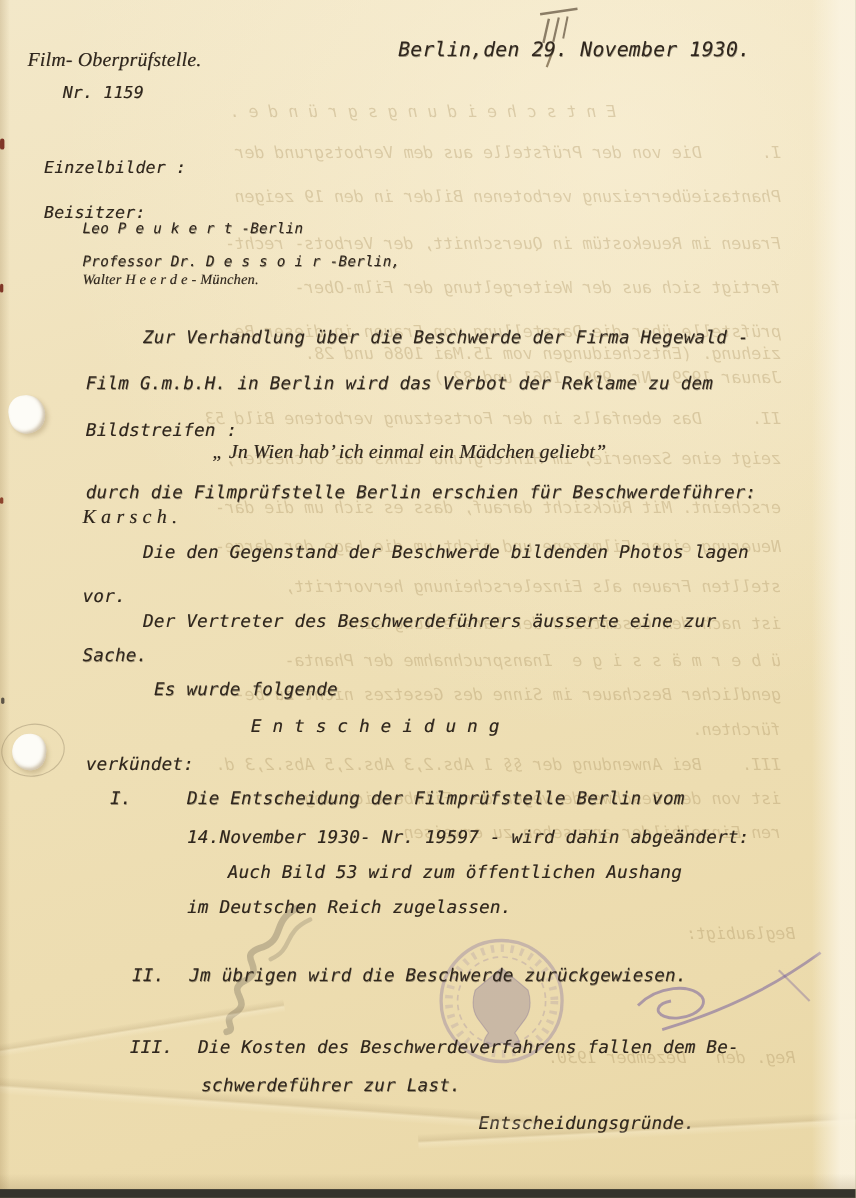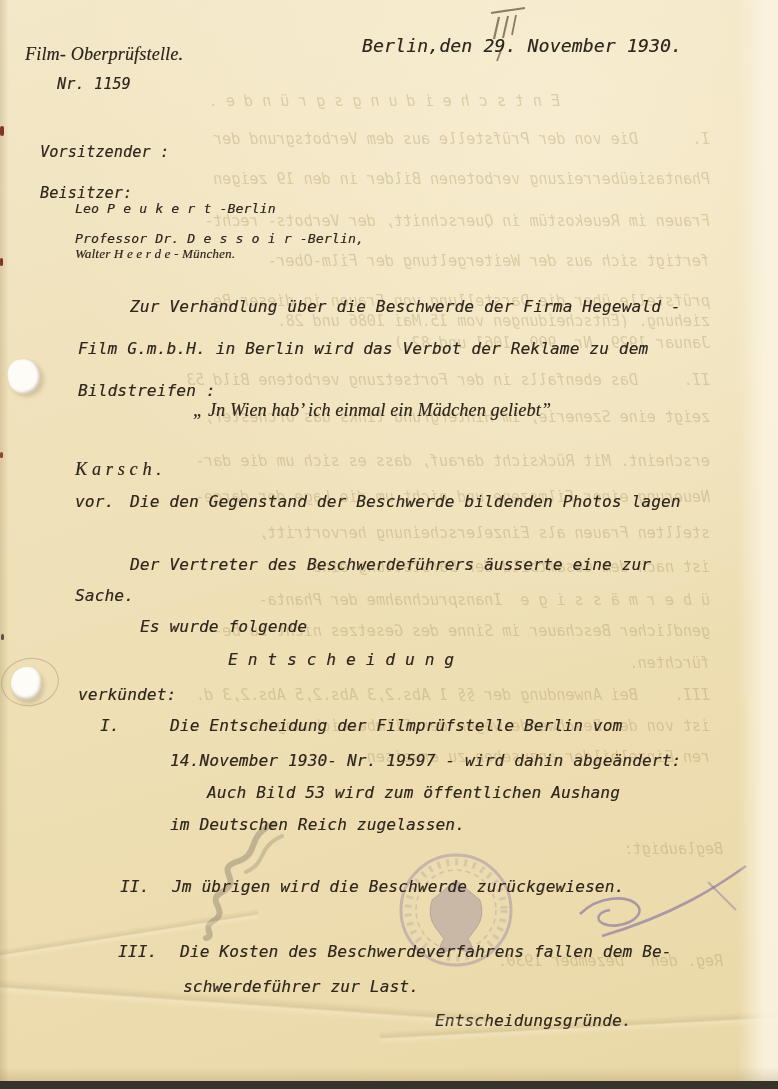--- a/index.html
+++ b/index.html
@@ -104,35 +104,36 @@
     <path d="M12 14 L7 36" stroke="#8b7d66" stroke-width="2.2" fill="none"></path>
     <path d="M21 13 L16 35" stroke="#8b7d66" stroke-width="2" fill="none"></path>
     <path d="M29 12 L25 32" stroke="#8b7d66" stroke-width="1.8" fill="none"></path>
     <path d="M16 42 L10 58" stroke="#968567" stroke-width="2" fill="none"></path>
   </svg>
 
   <div class="t sz14" style="left:25px;top:44px;">Film- Oberprüfstelle.</div>
   <div class="t sz18" style="left:362px;top:35px;">Berlin,den 29. November 1930.</div>
   <div class="t sz15" style="left:57px;top:75px;">Nr. 1159</div>
 
-  <div class="t sz15" style="left:40px;top:143px;">Vorsitzender :</div>
+  <div class="t sz15" style="left:40px;top:143px;">Einzelbilder :</div>
   <div class="t sz15" style="left:40px;top:184px;">Beisitzer:</div>
   <div class="t sz13" style="left:75px;top:201px;">Leo P e u k e r t -Berlin</div>
   <div class="t sz13" style="left:75px;top:231px;">Professor Dr. D e s s o i r -Berlin,</div>
   <div class="t sz13" style="left:75px;top:246px;font-family:Liberation Serif, serif;">Walter H e e r d e - München.</div>
 
   <div class="t sz16" style="left:130px;top:297px;">Zur Verhandlung über die Beschwerde der Firma Hegewald -</div>
   <div class="t sz16" style="left:78px;top:339px;">Film G.m.b.H. in Berlin wird das Verbot der Reklame zu dem</div>
   <div class="t sz16" style="left:78px;top:381px;">Bildstreifen :</div>
 
   <div class="t sz14" style="left:193px;top:400px;">„ Jn Wien hab’ ich einmal ein Mädchen geliebt”</div>
+  <div class="t sz16" style="left:78px;top:438px;">durch die Filmprüfstelle Berlin erschien für Beschwerdeführer:</div>
   <div class="t sz14" style="left:75px;top:459px;">K a r s c h .</div>
 
   <div class="t sz16" style="left:130px;top:492px;">Die den Gegenstand der Beschwerde bildenden Photos lagen</div>
-  <div class="t sz16" style="left:75px;top:492px;">vor.</div>
+  <div class="t sz16" style="left:75px;top:532px;">vor.</div>
   <div class="t sz16" style="left:130px;top:555px;">Der Vertreter des Beschwerdeführers äusserte eine zur</div>
   <div class="t sz16" style="left:75px;top:586px;">Sache.</div>
 
   <div class="t sz16" style="left:140px;top:617px;">Es wurde folgende</div>
   <div class="t sz16" style="left:228px;top:650px;">E n t s c h e i d u n g</div>
   <div class="t sz16" style="left:78px;top:685px;">verkündet:</div>
 
   <div class="t sz16" style="left:100px;top:716px;">I.</div>
   <div class="t sz16" style="left:170px;top:716px;">Die Entscheidung der Filmprüfstelle Berlin vom</div>
   <div class="t sz16" style="left:170px;top:751px;">14.November 1930- Nr. 19597 - wird dahin abgeändert:</div>

